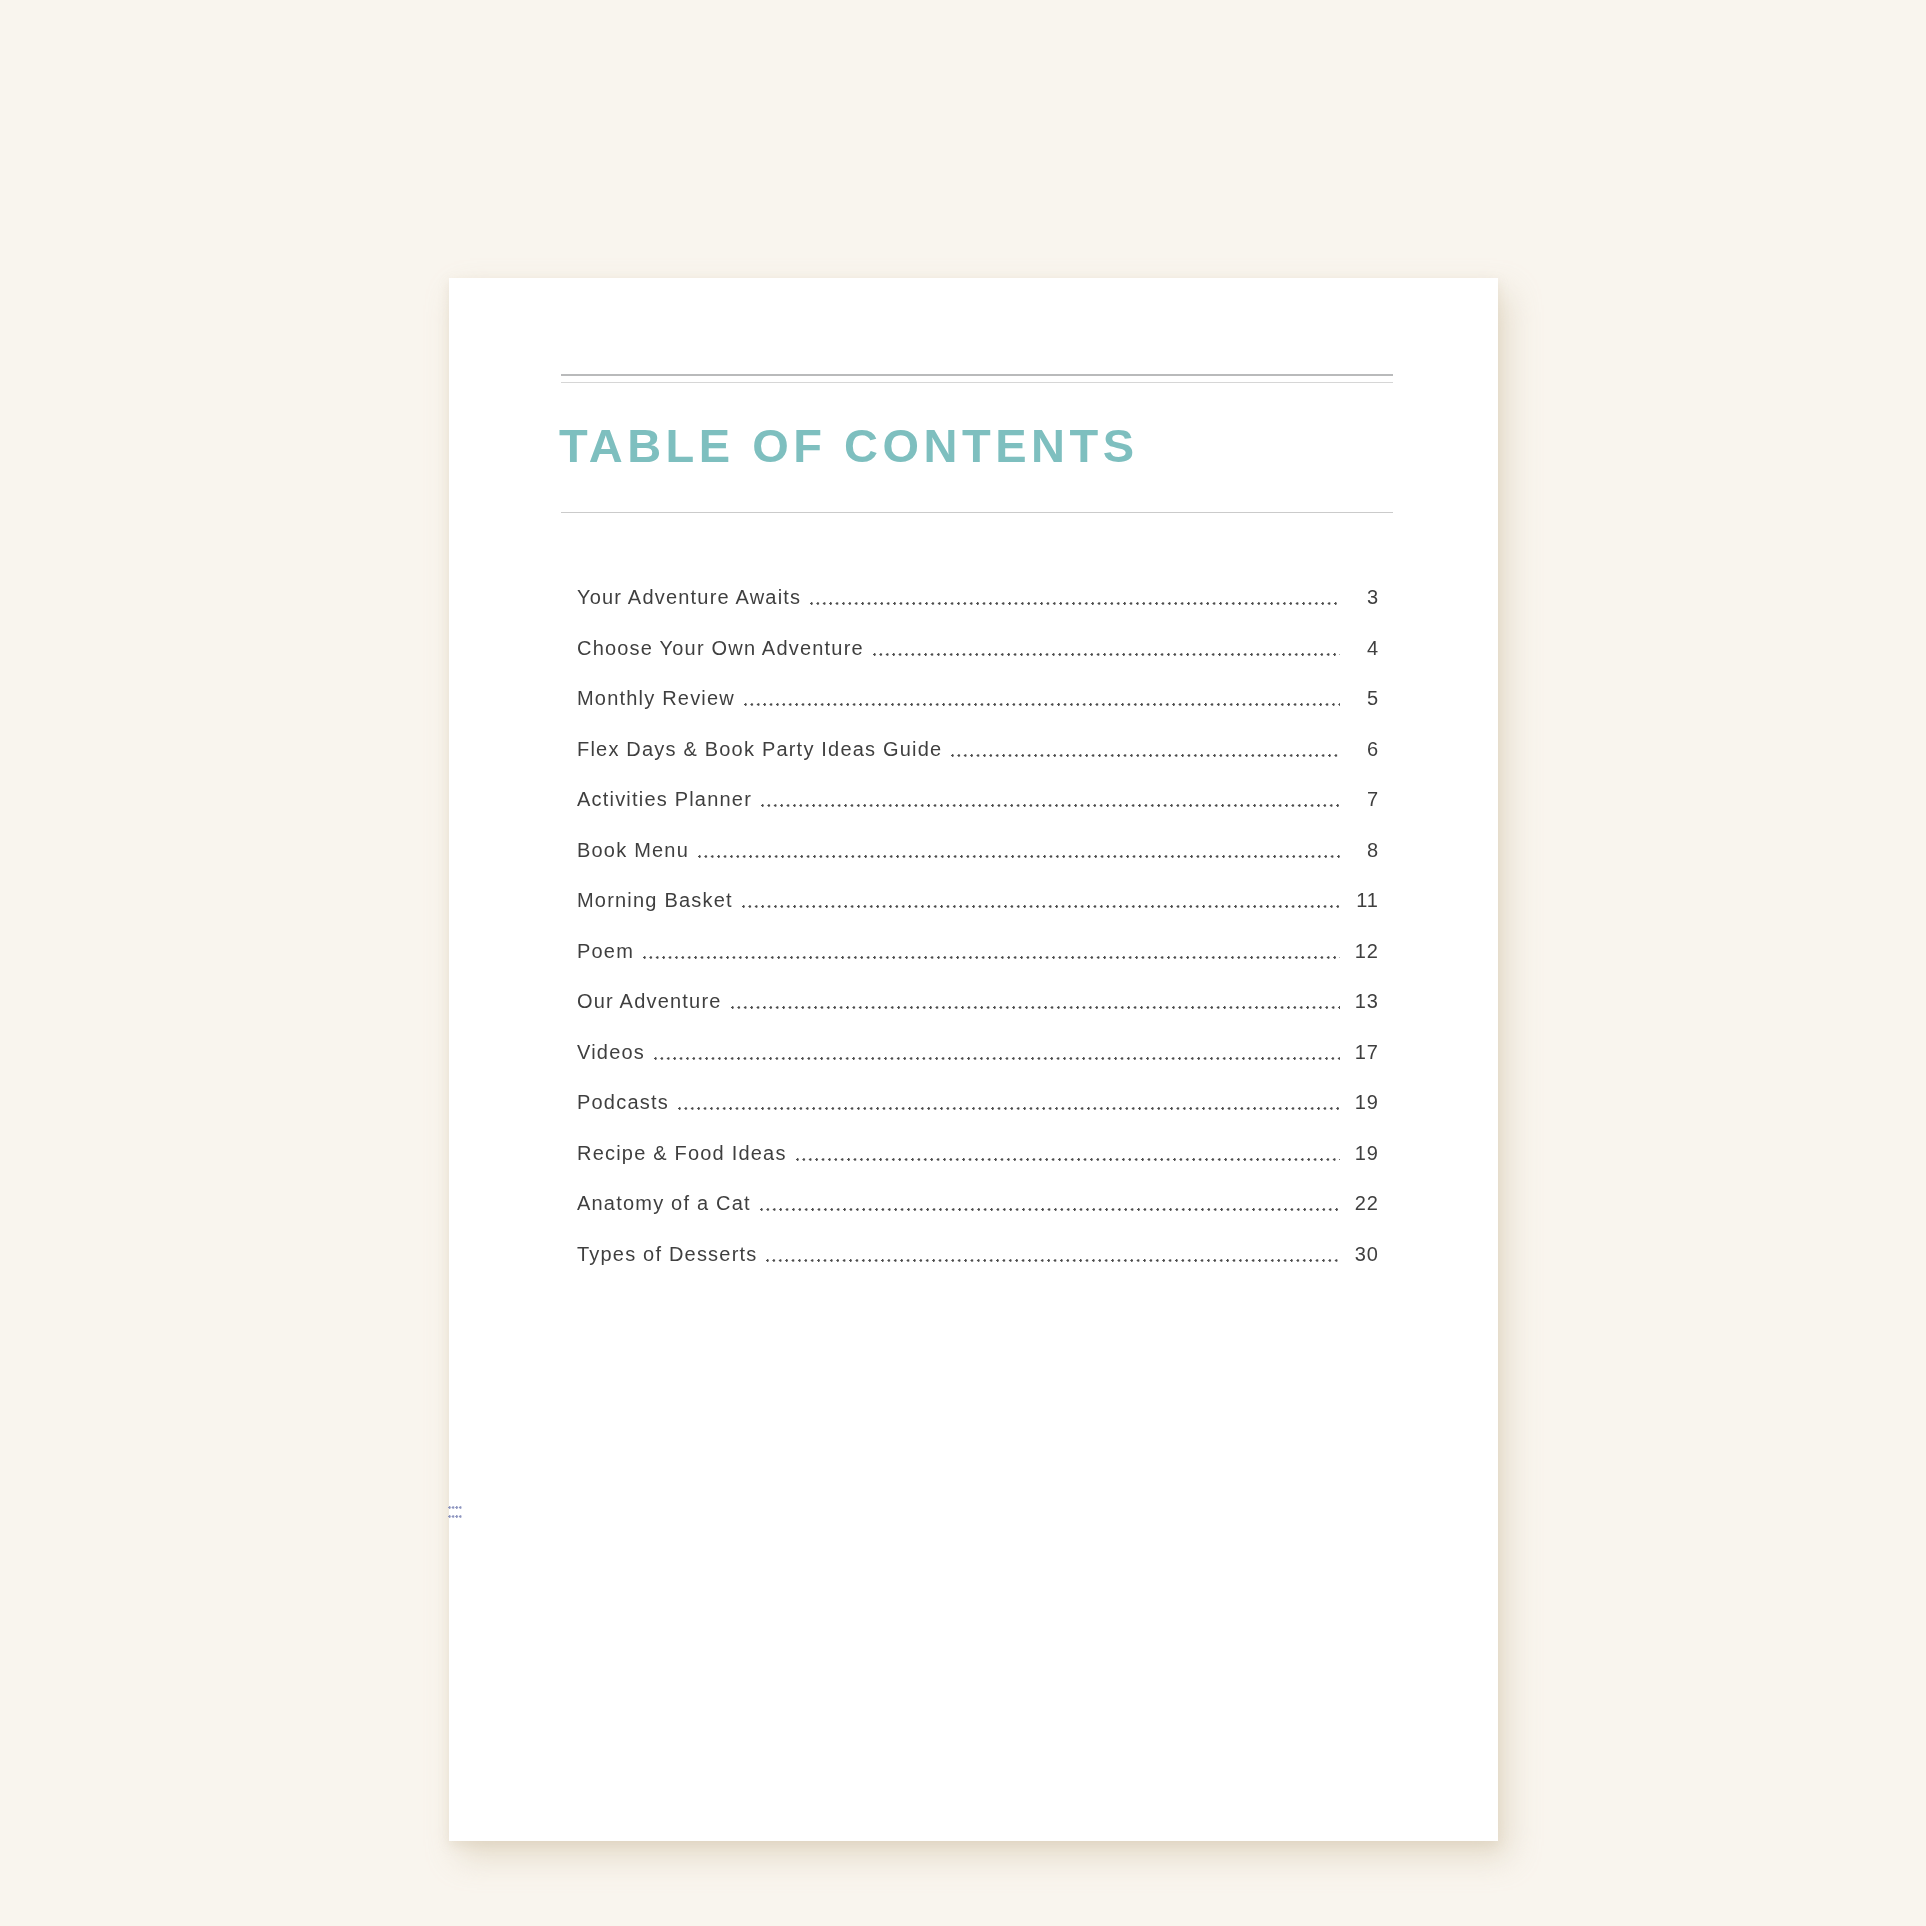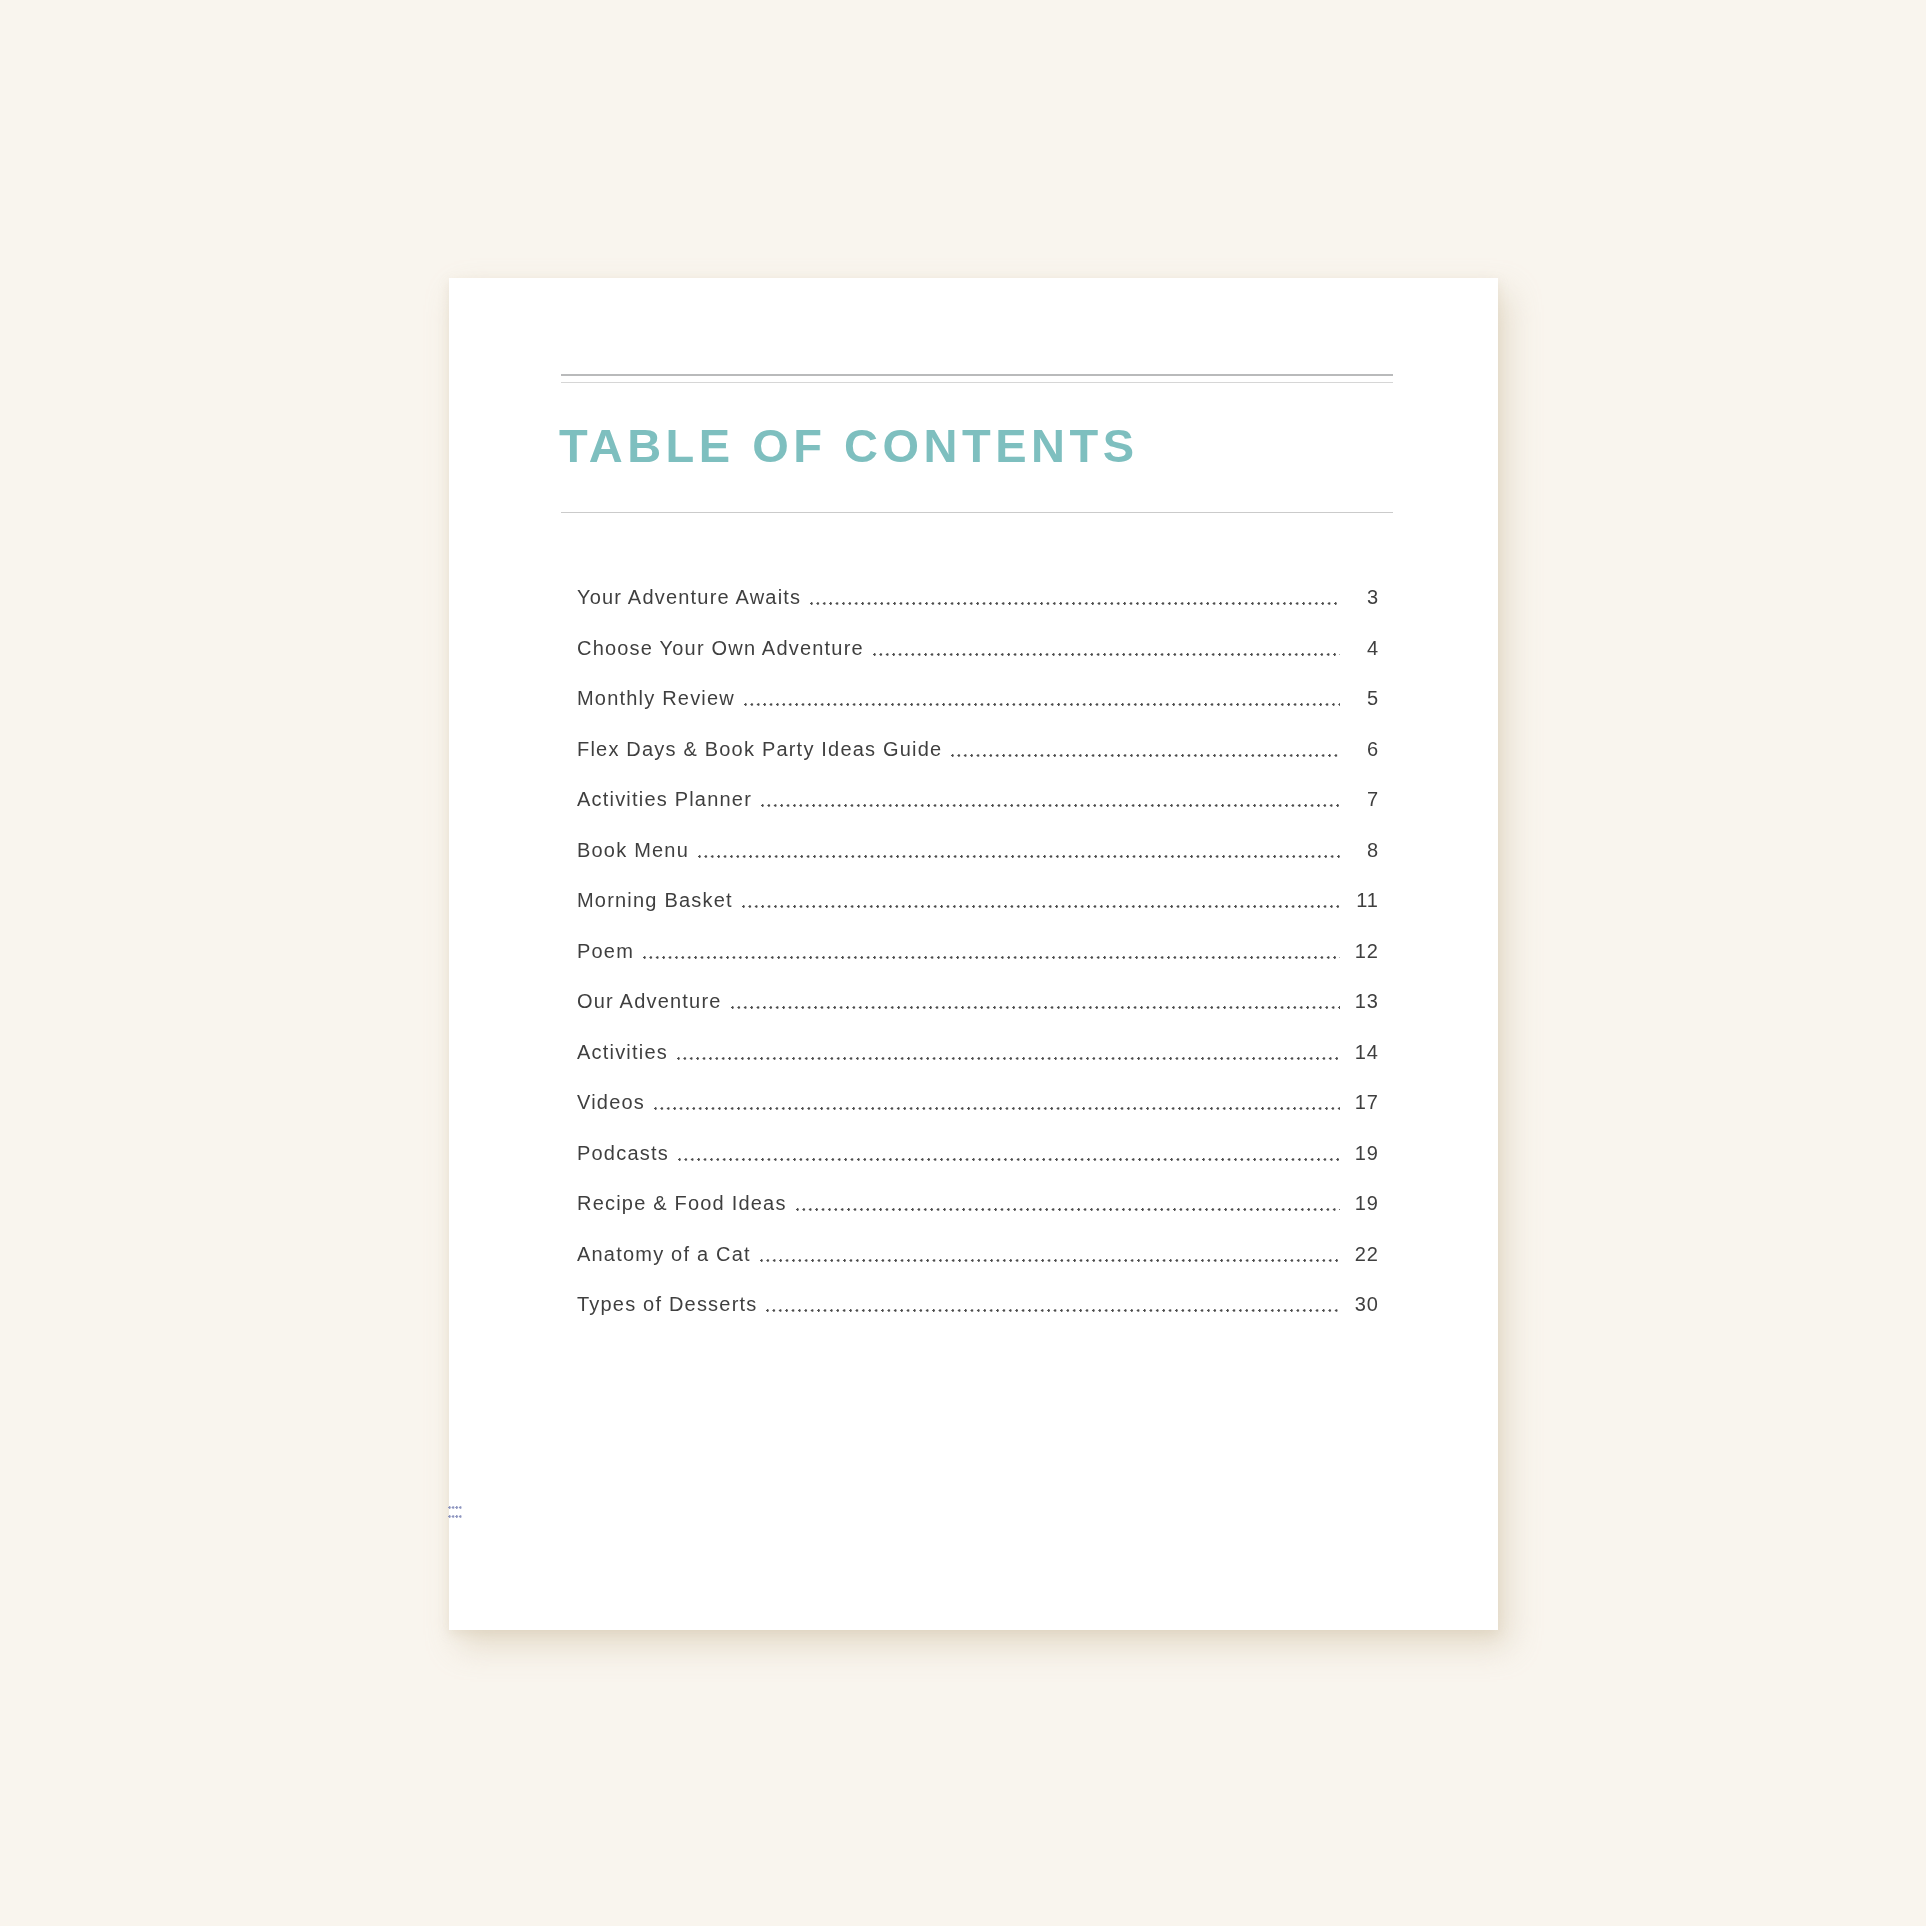--- a/index.html
+++ b/index.html
@@ -13,21 +13,21 @@
     width: 1927px;
     height: 1927px;
     background: #f9f5ee;
     overflow: hidden;
   }
   .page {
     position: absolute;
     left: 449px;
     top: 278px;
     width: 1049px;
-    height: 1352px;
+    height: 1563px;
     background: #ffffff;
     box-shadow: 10px 16px 30px rgba(205, 188, 160, 0.45),
                 0 4px 10px rgba(205, 188, 160, 0.25);
   }
   .rule-double {
     position: absolute;
     left: 112px;
     right: 105px;
     top: 96px;
     height: 6px;
@@ -170,25 +170,20 @@
         <span class="toc-leader"></span>
         <span class="toc-page">12</span>
       </li>
 
       <li class="toc-row">
         <span class="toc-label">Our Adventure</span>
         <span class="toc-leader"></span>
         <span class="toc-page">13</span>
       </li>
 
-      <li class="toc-row">
-        <span class="toc-label">Activities</span>
-        <span class="toc-leader"></span>
-        <span class="toc-page">14</span>
-      </li>
 
       <li class="toc-row">
         <span class="toc-label">Videos</span>
         <span class="toc-leader"></span>
         <span class="toc-page">17</span>
       </li>
 
       <li class="toc-row">
         <span class="toc-label">Podcasts</span>
         <span class="toc-leader"></span>

